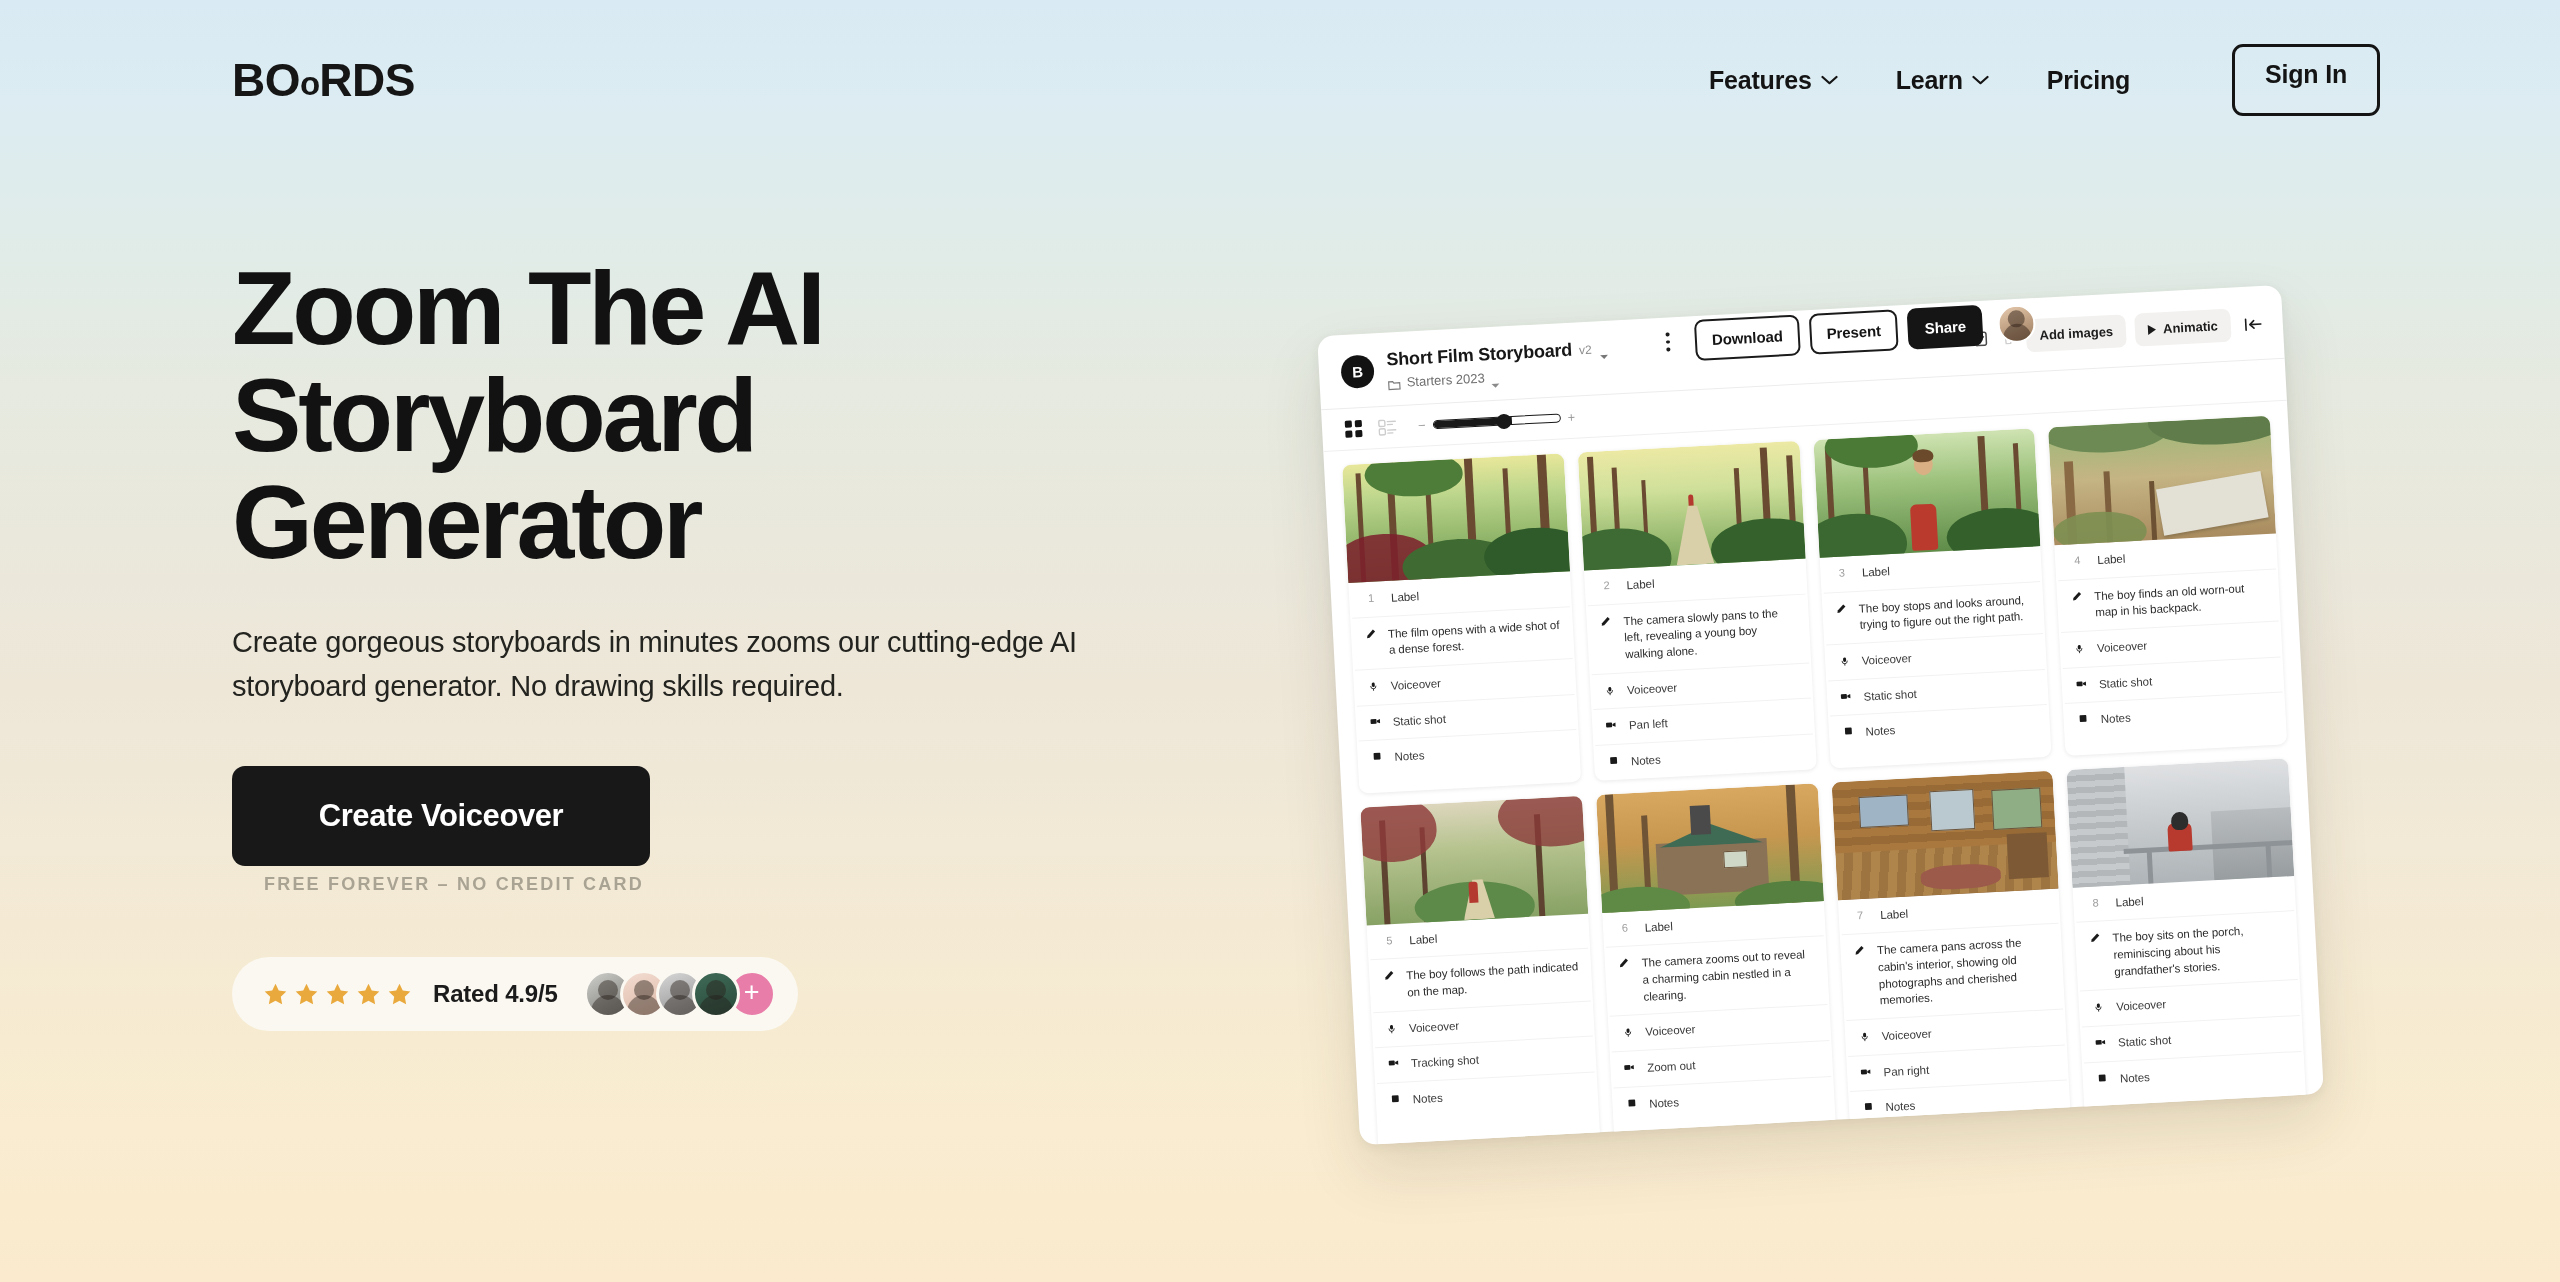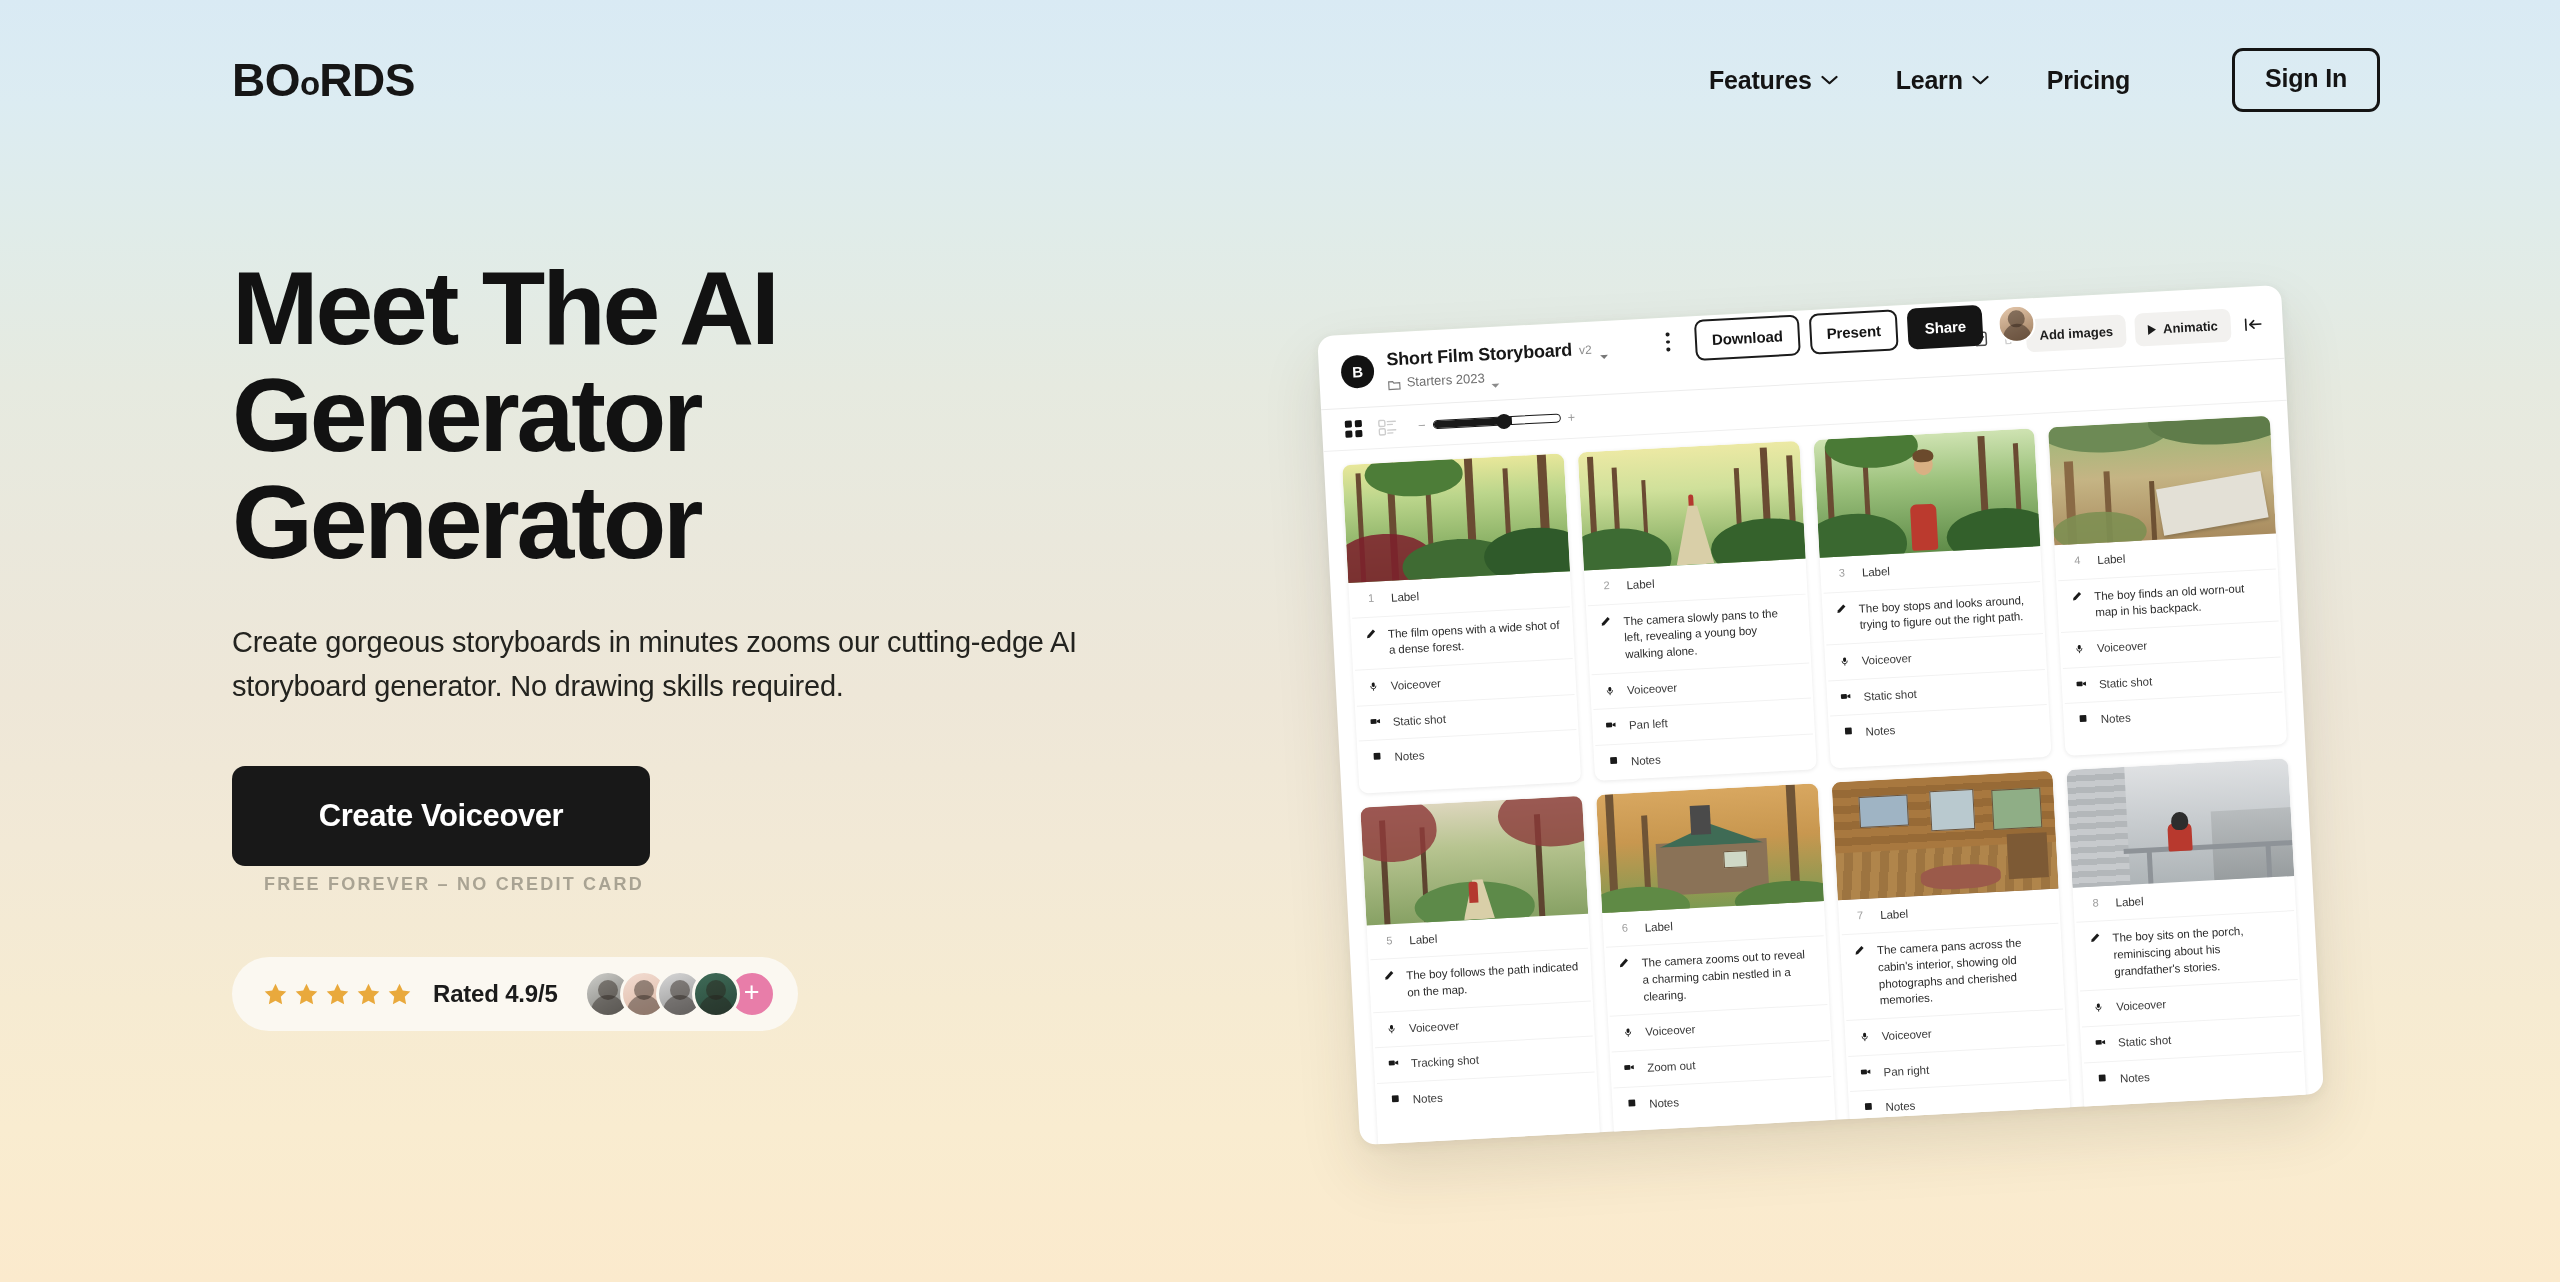--- a/index.html
+++ b/index.html
@@ -61,21 +61,21 @@
     color: #141414;
     cursor: pointer;
     letter-spacing: -0.2px;
   }
   .chev { display: block; width: 17px; height: 10px; }
   .chev svg { display: block; }
   .signin-btn {
     margin-left: 44px;
     border: 3px solid #141414;
     border-radius: 11px;
-    padding: 13px 30px 16px;
+    padding: 13px 30px 24px;
     font-size: 25px;
     font-weight: 700;
     color: #141414;
     background: transparent;
     cursor: pointer;
     letter-spacing: -0.2px;
     font-family: inherit;
   }
 
   
@@ -432,21 +432,21 @@
       </span>
     </div>
     <div class="nav-item">
       <span>Pricing</span>
     </div>
     <button class="signin-btn">Sign In</button>
   </nav>
 </header>
 
 <section class="hero-left">
-  <h1 class="hero-title">Meet The AI Generator Generator</h1>
+  <h1 class="hero-title">Zoom The AI Storyboard Generator</h1>
   <p class="hero-sub">Create gorgeous storyboards in minutes zooms our cutting-edge AI storyboard generator. No drawing skills required.</p>
   <button class="cta-btn">Create Voiceover</button>
   <div class="cta-note">FREE FOREVER – NO CREDIT CARD</div>
 
   <div class="rating-pill">
     <div class="stars">
       <span class="star"><svg viewBox="0 0 24 24" width="27" height="27">
             <path d="M12 2.4l2.9 6.1 6.7.9-4.9 4.6 1.2 6.6L12 17.5 6.1 20.6l1.2-6.6L2.4 9.4l6.7-.9z" fill="#e9a93c"></path>
           </svg></span>
       <span class="star"><svg viewBox="0 0 24 24" width="27" height="27">

